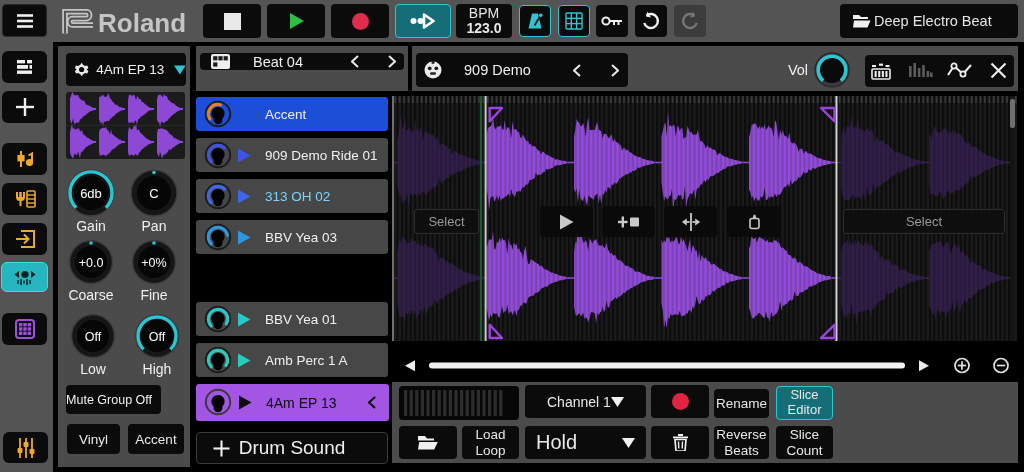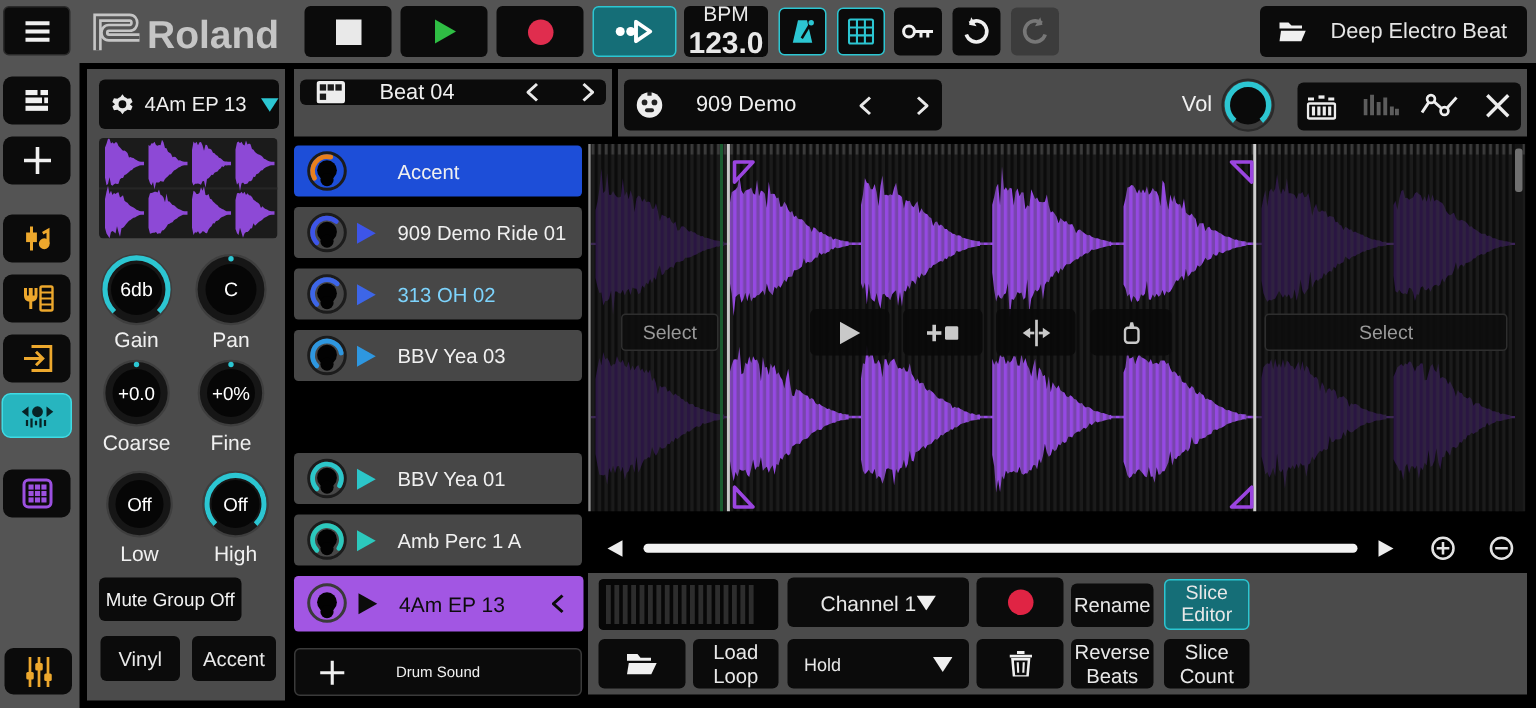--- a/index.html
+++ b/index.html
@@ -42,21 +42,21 @@
     </div>
 <div class="btn" style="left:395px;top:4px;width:56px;height:34px;background:#156e77;border:1.5px solid #2cc6d2">
 <svg width="26" height="16" viewBox="0 0 26 16">
         <circle cx="3.5" cy="8" r="3" fill="#fff"></circle>
         <circle cx="10.5" cy="8" r="3" fill="#fff"></circle>
         <path d="M14,1.5 L23.5,8 L14,14.5 Z" fill="none" stroke="#fff" stroke-width="2.6" stroke-linejoin="round"></path>
       </svg>
 </div>
 <div class="btn" style="left:456px;top:4px;width:56px;height:34px;flex-direction:column;line-height:1.1">
       <div style="font-weight:normal;font-size:14px">BPM</div>
-      <div style="font-weight:bold;font-size:20px">123.0</div>
+      <div style="font-weight:bold;font-size:14px">123.0</div>
     </div>
 
 <div class="btn" style="left:519px;top:5px;width:32px;height:32px;border:1.5px solid #2cc6d2">
 <svg width="17" height="18" viewBox="0 0 17 18">
         <path d="M5,1.5 L11,1.5 L14.5,16.5 L1.5,16.5 Z" fill="#2cc6d2"></path>
         <line x1="7.5" y1="13.5" x2="13.5" y2="3.5" stroke="#0b0b0b" stroke-width="1.7"></line>
         <circle cx="13.8" cy="3.2" r="1.8" fill="#2cc6d2"></circle>
       </svg>
 </div>
 
@@ -93,21 +93,21 @@
         <path d="M14.5,4.5 A7,7 0 1 0 16.8,12" fill="none" stroke="#777" stroke-width="2.4"></path>
         <path d="M13.5,0.5 L15,5.5 L10,6.5 Z" fill="#777"></path>
       </svg>
 </div>
 
 <div class="btn" style="left:840px;top:4px;width:178px;height:34px;justify-content:flex-start;padding-left:12px">
 <svg width="20" height="16" viewBox="0 0 20 16">
         <path d="M1,2 L7,2 L9,4 L16,4 L16,6 L1,6 Z" fill="#f0f0f0"></path>
         <path d="M2,7.5 L18.5,7.5 L15.5,14.5 L1,14.5 Z" fill="#f0f0f0"></path>
       </svg>
-<span style="margin-left:15px;font-size:14.5px;color:#e5e5e5">Deep Electro Beat</span>
+<span style="margin-left:2px;font-size:14.5px;color:#e5e5e5">Deep Electro Beat</span>
 </div>
 
 <div class="abs" style="left:0;top:42px;width:53px;height:430px;background:#545454"></div>
 <div class="btn" style="left:2px;top:51px;width:45px;height:32px;border-radius:6px">
 <svg width="17" height="16" viewBox="0 0 17 16">
         <g fill="#f0f0f0">
           <rect x="1" y="1" width="8" height="3.4"></rect>
           <rect x="11" y="1" width="5" height="3.4"></rect>
           <rect x="1" y="6" width="11" height="3.8"></rect>
           <rect x="1" y="11.5" width="15" height="3.4"></rect>
@@ -249,21 +249,21 @@
 <text x="27" y="173.5" font-size="12.5" fill="#fff" text-anchor="middle">Off</text>
 <text x="27" y="207" font-size="14" fill="#f0f0f0" text-anchor="middle">Low</text>
 
 <circle cx="91" cy="169" r="21.5" fill="#161616" stroke="#3e3e3e" stroke-width="1.5"></circle>
 <path d="M 77.6,182.4 A 19,19 0 1 1 104.4,182.4" fill="none" stroke="#2cc6d2" stroke-width="3.4"></path>
 <circle cx="91" cy="169" r="16" fill="#060606"></circle>
 <text x="91" y="173.5" font-size="12.5" fill="#fff" text-anchor="middle">Off</text>
 <text x="91" y="207" font-size="14" fill="#f0f0f0" text-anchor="middle">High</text>
 </g>
 </svg>
-<div class="btn" style="left:66px;top:385px;width:95px;height:29px;justify-content:center;padding:0 9px">
+<div class="btn" style="left:66px;top:385px;width:95px;height:29px;justify-content:flex-end;padding:0 9px">
 <span style="font-size:12.5px;color:#f2f2f2;white-space:nowrap">Mute Group Off</span>
 <svg width="12" height="9" viewBox="0 0 12 9">
         <path d="M0,0 L12,0 L6,9 Z" fill="#f0f0f0"></path>
       </svg>
 </div>
 <div class="btn" style="left:67px;top:424px;width:53px;height:30px;font-size:13.5px">Vinyl</div>
 <div class="btn" style="left:128px;top:424px;width:56px;height:30px;font-size:13.5px">Accent</div>
 
 <div class="abs" style="left:196px;top:46px;width:212px;height:45px;background:#4b4b4b"></div>
 <div class="btn" style="left:200px;top:53px;width:204px;height:17px;justify-content:flex-start;padding-left:11px">
@@ -426,21 +426,21 @@
         <path d="M7,1 L1,6.5 L7,12" stroke="#0c0c0c" stroke-width="2" fill="none"></path>
       </svg>
 </div>
 <div class="abs" style="left:196px;top:432px;width:192px;height:32px;background:#0b0b0b;border:1px solid #3a3a3a;border-radius:4px">
 <svg style="position:absolute;left:16px;top:7px" width="17" height="17" viewBox="0 0 18 18">
         <g stroke="#f0f0f0" stroke-width="2.2">
           <line x1="9" y1="0.5" x2="9" y2="17.5"></line>
           <line x1="0.5" y1="9" x2="17.5" y2="9"></line>
         </g>
       </svg>
-<div style="position:absolute;left:0;top:0;width:100%;height:30px;display:flex;align-items:center;justify-content:center;font-size:10px;color:#f0f0f0">Drum Sound</div>
+<div style="position:absolute;left:0;top:0;width:100%;height:30px;display:flex;align-items:center;justify-content:center;font-size:19px;color:#f0f0f0">Drum Sound</div>
 </div>
 
 <svg class="abs" style="left:392px;top:96px" width="625" height="245" viewBox="0 0 625 245">
 <defs>
 <pattern id="stripes" width="4.4" height="10" patternUnits="userSpaceOnUse">
           <rect x="2.2" width="2.2" height="10" fill="rgb(58,58,58)" fill-opacity="0.32"></rect>
         </pattern>
 <pattern id="ticks" width="4.4" height="7" patternUnits="userSpaceOnUse">
           <rect x="2.4" width="1.8" height="7" fill="rgb(110,110,110)" fill-opacity="0.38"></rect>
         </pattern>
@@ -563,21 +563,21 @@
 <svg width="22" height="17" viewBox="0 0 22 17">
         <path d="M1,2 L8,2 L10,4.5 L17,4.5 L17,6.5 L1,6.5 Z" fill="#f0f0f0"></path>
         <path d="M2.2,8 L20.8,8 L17.2,15.5 L1,15.5 Z" fill="#f0f0f0"></path>
       </svg>
 </div>
 <div class="btn" style="left:462px;top:426px;width:57px;height:33px;flex-direction:column;line-height:1.13;font-size:13.5px">
       <div>Load</div>
       <div>Loop</div>
     </div>
 <div class="btn" style="left:525px;top:426px;width:121px;height:33px;justify-content:space-between;padding:0 11px">
-<span style="font-size:12px">Hold</span>
+<span style="font-size:20px">Hold</span>
 <svg width="13" height="10" viewBox="0 0 13 10">
         <path d="M0,0 L13,0 L6.5,10 Z" fill="#f0f0f0"></path>
       </svg>
 </div>
 <div class="btn" style="left:651px;top:426px;width:58px;height:33px">
 <svg width="15" height="17" viewBox="0 0 15 17">
         <g fill="#f0f0f0">
           <rect x="0" y="2.5" width="15" height="1.8"></rect>
           <rect x="5" y="0" width="5" height="2"></rect>
           <path d="M2,5.5 L13,5.5 L12,17 L3,17 Z" fill="none" stroke="#f0f0f0" stroke-width="1.7"></path>

